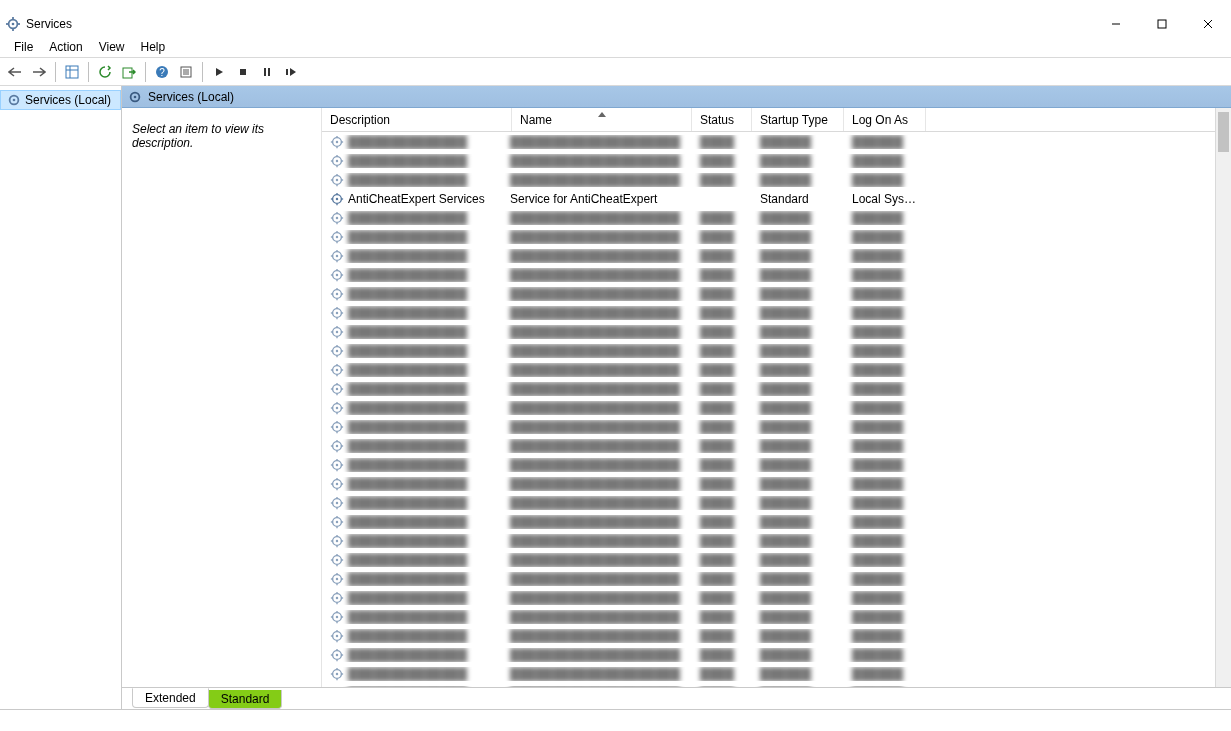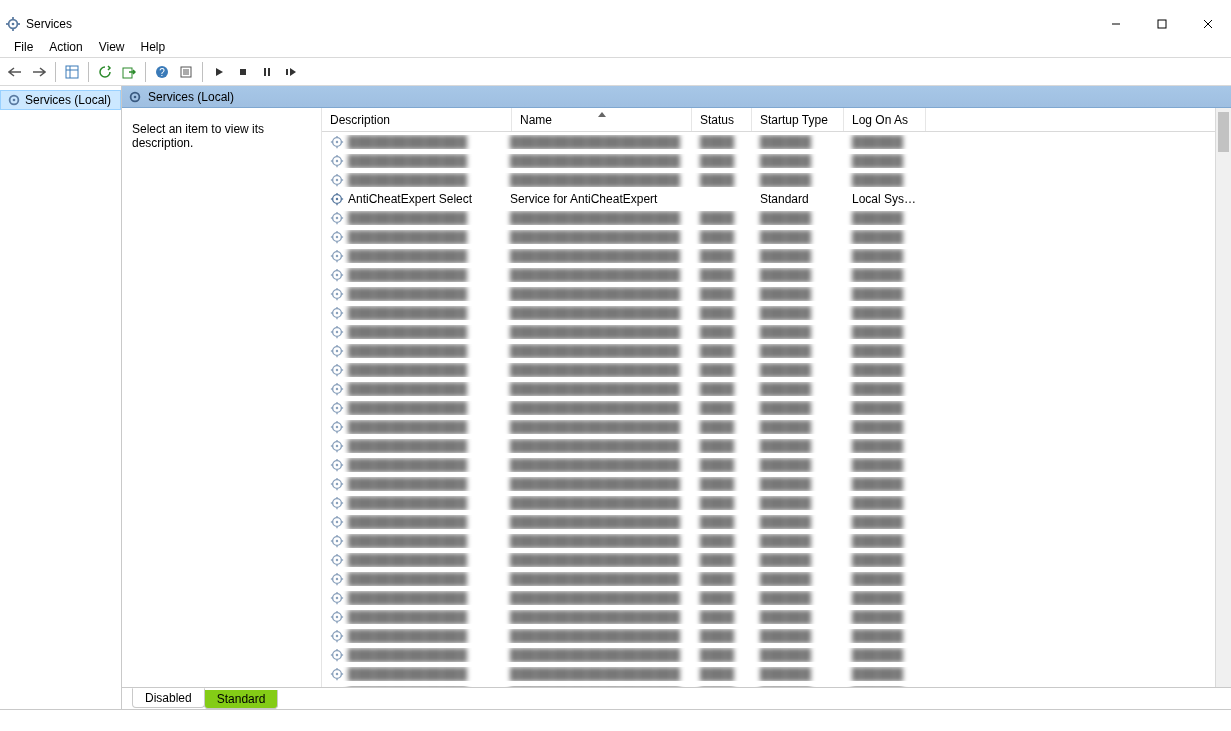--- a/index.html
+++ b/index.html
@@ -112,20 +112,21 @@
   display:flex;
   min-height:0;
   background:#fff;
 }
 .desc-pane {
   width: 200px;
   padding: 14px 10px;
   border-right: 1px solid #e4e4e4;
   font-size: 12px;
   color:#000;
+  font-style:italic;
 }
 .listwrap {
   flex:1;
   display:flex;
   flex-direction:column;
   min-width:0;
   position:relative;
 }
 .col-headers {
   display:flex;
@@ -456,21 +457,21 @@
                 <svg class="gearsvg" viewBox="0 0 16 16">
                   <circle cx="8" cy="8" r="5" fill="none" stroke="#5a7aa0" stroke-width="1.6"></circle>
                   <circle cx="8" cy="8" r="1.4" fill="#5a7aa0"></circle>
                   <g stroke="#5a7aa0" stroke-width="1.6">
                     <line x1="8" y1="1" x2="8" y2="3"></line>
                     <line x1="8" y1="13" x2="8" y2="15"></line>
                     <line x1="1" y1="8" x2="3" y2="8"></line>
                     <line x1="13" y1="8" x2="15" y2="8"></line>
                   </g>
                 </svg>
-                <span>AntiCheatExpert Select</span>
+                <span>AntiCheatExpert Services</span>
               </div>
               <div class="cell desc">Service for AntiCheatExpert</div>
               <div class="cell status"></div>
               <div class="cell start">Standard</div>
               <div class="cell logon">Local Syste...</div>
             </div>
             <div class="row blur">
               <div class="cell name">
                 <svg class="gearsvg" viewBox="0 0 16 16">
                   <circle cx="8" cy="8" r="5" fill="none" stroke="#5a7aa0" stroke-width="1.6"></circle>
@@ -966,19 +967,19 @@
             </div>
           </div>
 
         <div class="scrollbar">
           <div class="scrollthumb"></div>
         </div>
       </div>
     </div>
 
     <div class="tabs">
-      <div class="tab active">Disabled</div>
+      <div class="tab active">Extended</div>
       <div class="tab">Standard</div>
     </div>
   </div>
 </div>
 
 <div class="statusbar"></div>
 
 </body></html>

